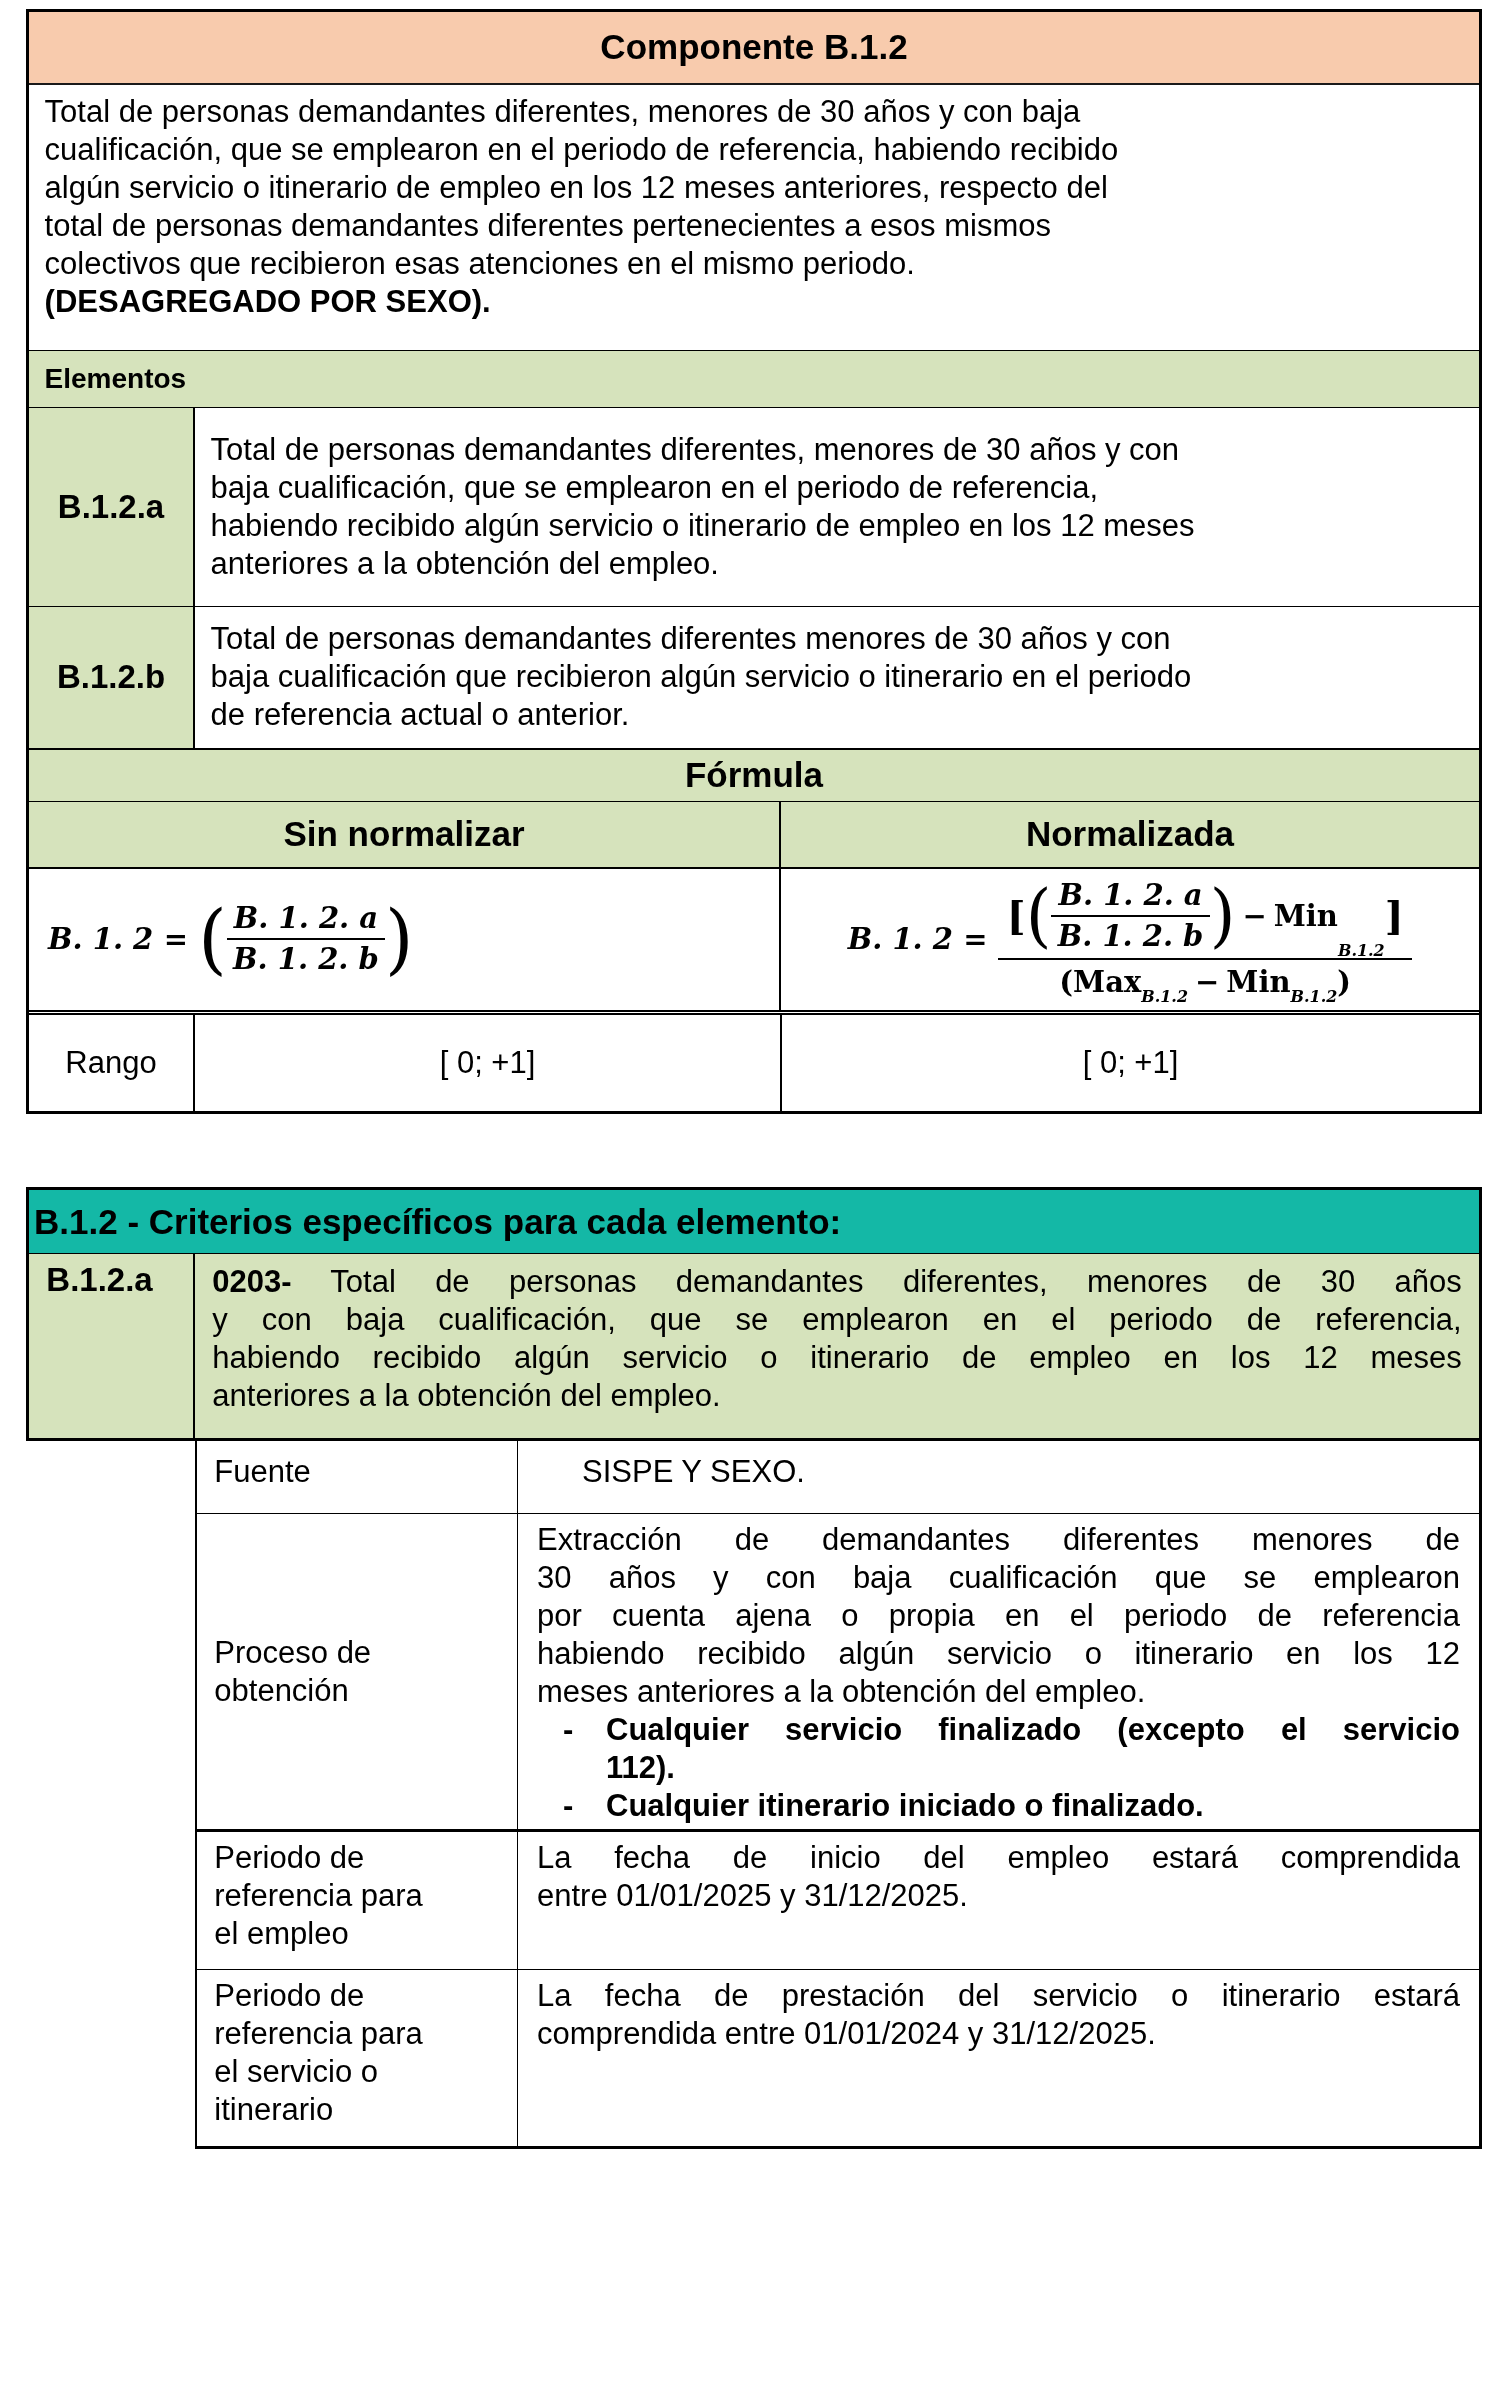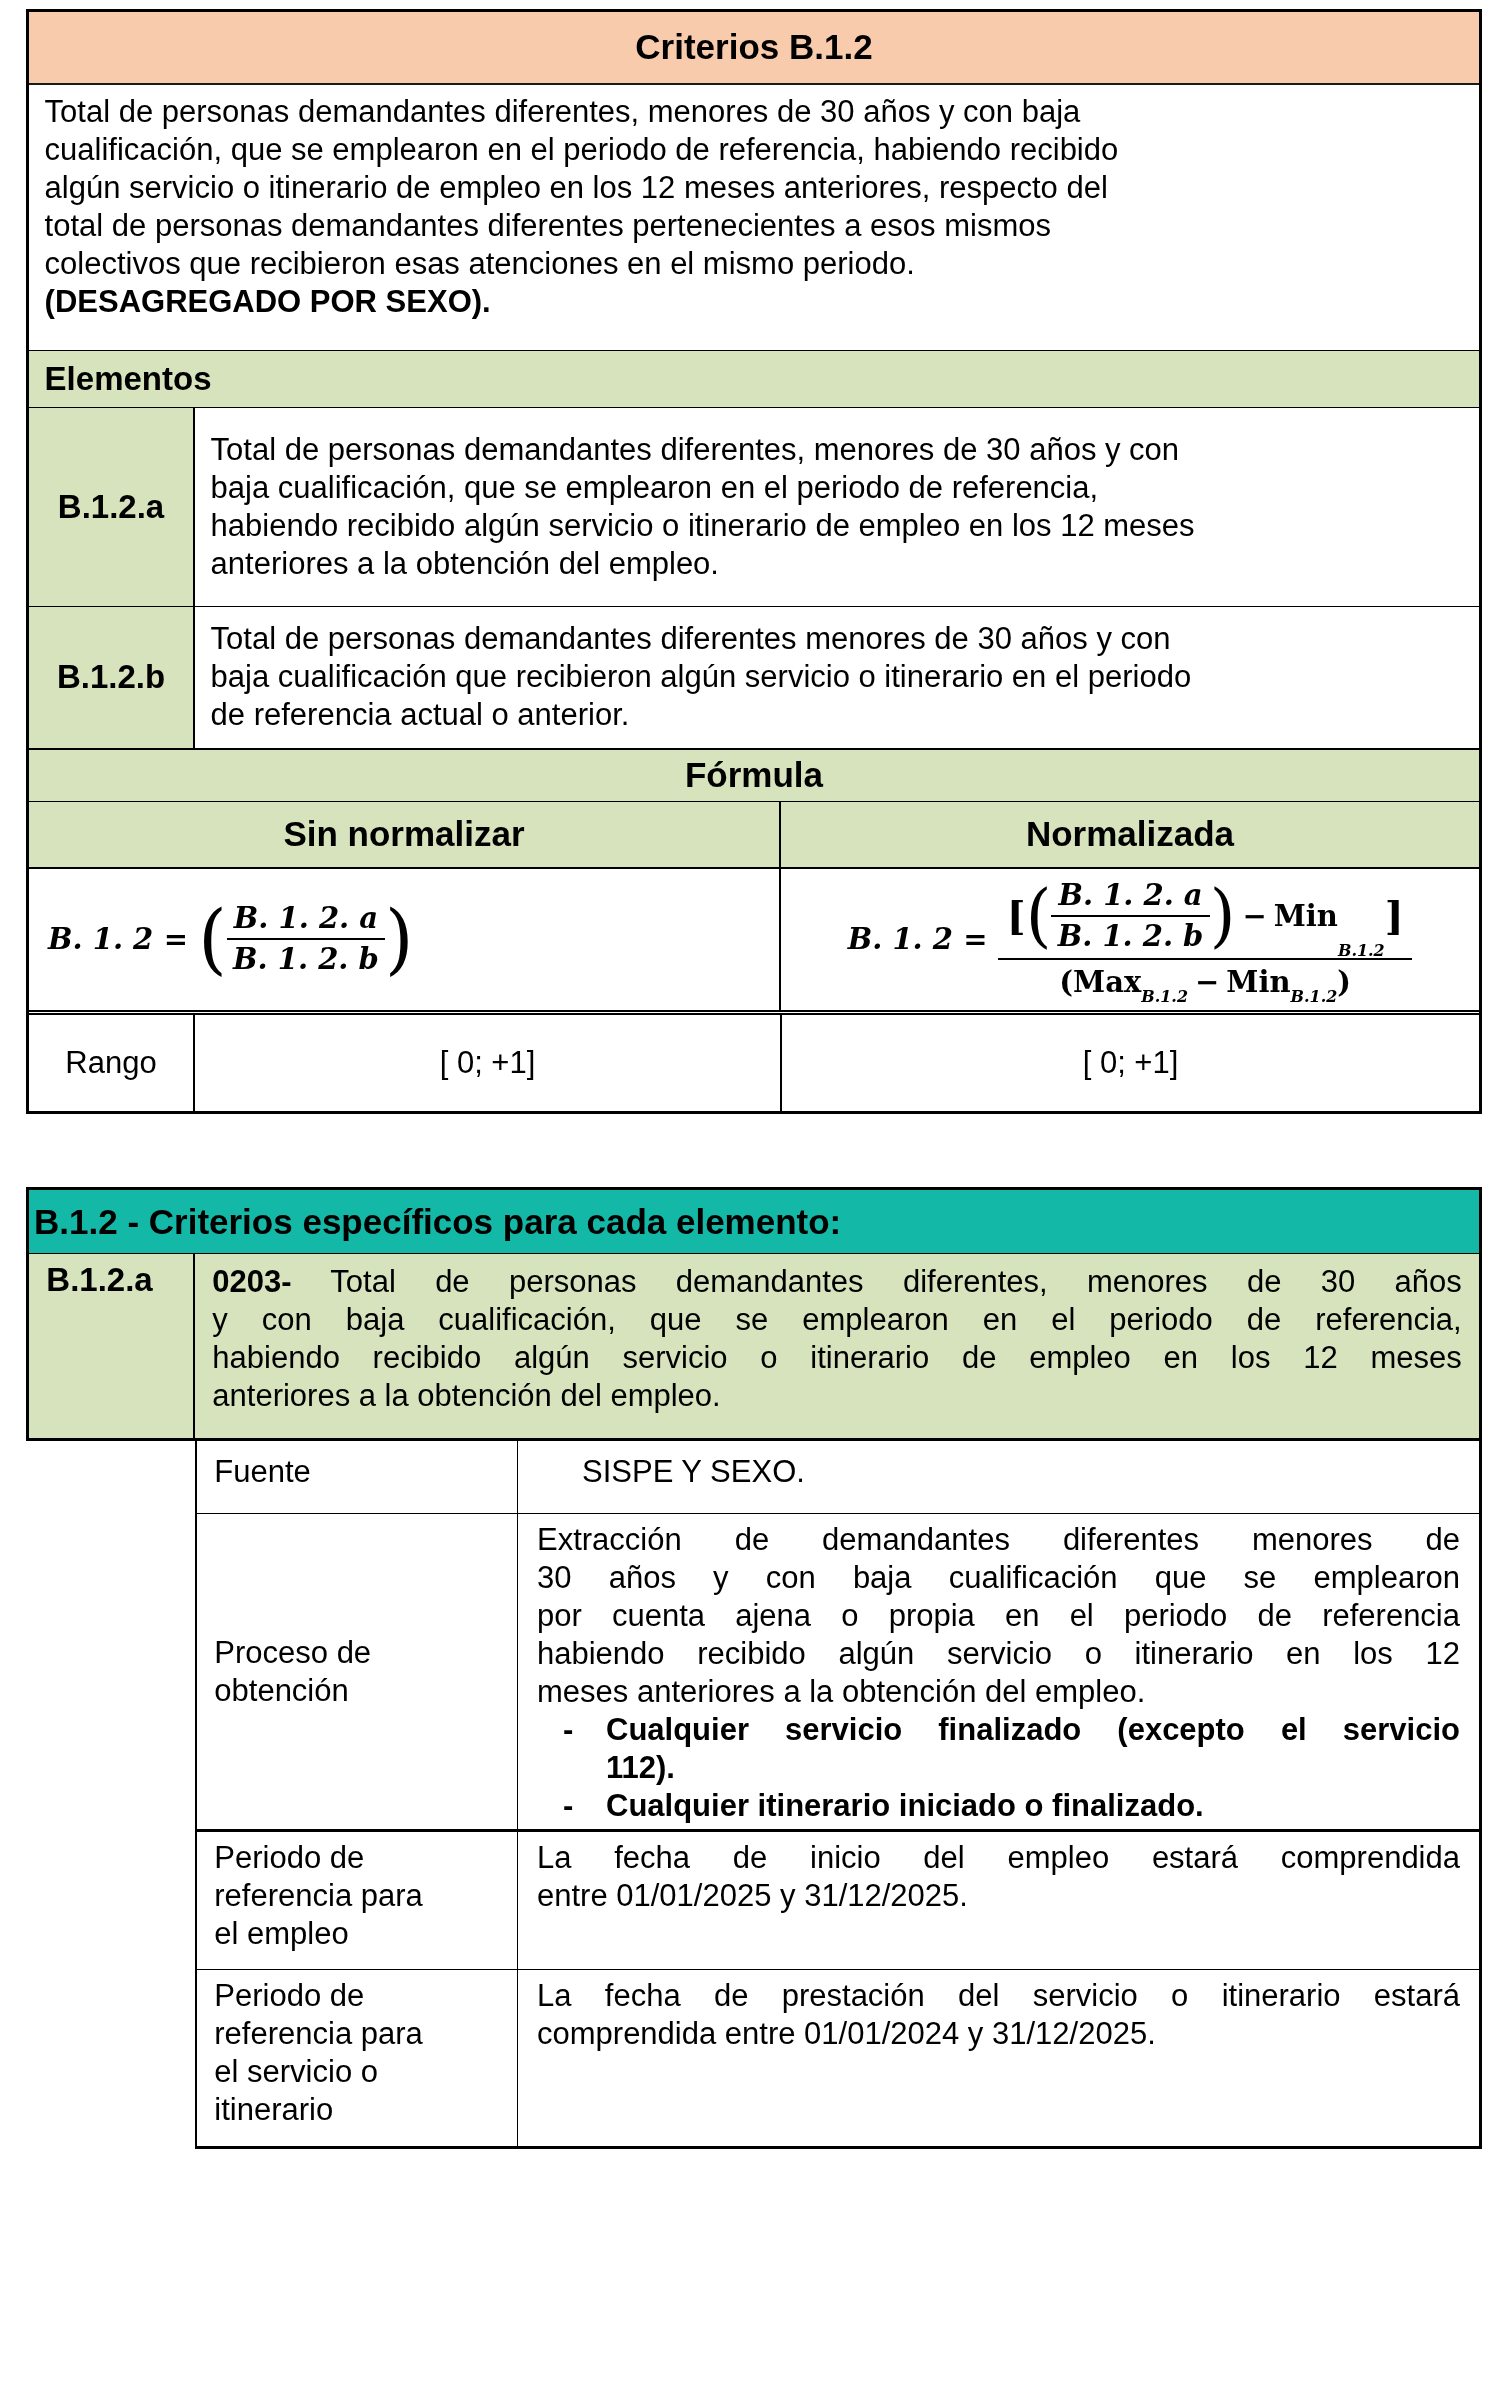--- a/index.html
+++ b/index.html
@@ -19,21 +19,21 @@
     border:3.5px solid #000; background:#fff; display:flex; flex-direction:column;
   }
   .r-title {
     height:73px; background:#F8CBAD; border-bottom:2.6px solid #1a1a1a;
     display:flex; align-items:center; justify-content:center;
     font-weight:bold; font-size:35px;
   }
   .r-desc { height:266px; padding:8.7px 15.6px 0 15.6px; border-bottom:1.7px solid #000; }
   .r-elem {
     height:57px; background:#D6E3BC; border-bottom:1.7px solid #000;
-    display:flex; align-items:center; padding-left:15.6px; font-weight:bold; font-size:33px;
+    display:flex; align-items:center; padding-left:15.6px; font-weight:bold; font-size:28px;
   }
   .r-ab { display:flex; border-bottom:1.7px solid #000; }
   .r-ab.rowa { height:199px; }
   .r-ab.rowb { height:143px; border-bottom:2.6px solid #000; }
   .cell-code {
     flex:0 0 166px; background:#D6E3BC; border-right:2.6px solid #000;
     display:flex; align-items:center; justify-content:center;
     font-weight:bold; font-size:33px;
   }
   .cell-eltext { flex:1; display:flex; align-items:center; padding:7px 15.6px; }
@@ -109,21 +109,21 @@
   .bm { flex:0 0 43px; }
   .btext { flex:1; }
 </style>
 </head>
 <body>
 
 <div id="page">
 
   <div class="t1">
 
-    <div class="r-title">Criterios B.1.2</div>
+    <div class="r-title">Componente B.1.2</div>
 
     <div class="r-desc"><span class="pre">Total de personas demandantes diferentes, menores de 30 años y con baja
 cualificación, que se emplearon en el periodo de referencia, habiendo recibido
 algún servicio o itinerario de empleo en los 12 meses anteriores, respecto del
 total de personas demandantes diferentes pertenecientes a esos mismos
 colectivos que recibieron esas atenciones en el mismo periodo.
 </span><span class="b">(DESAGREGADO POR SEXO).</span></div>
 
     <div class="r-elem">Elementos</div>
 

